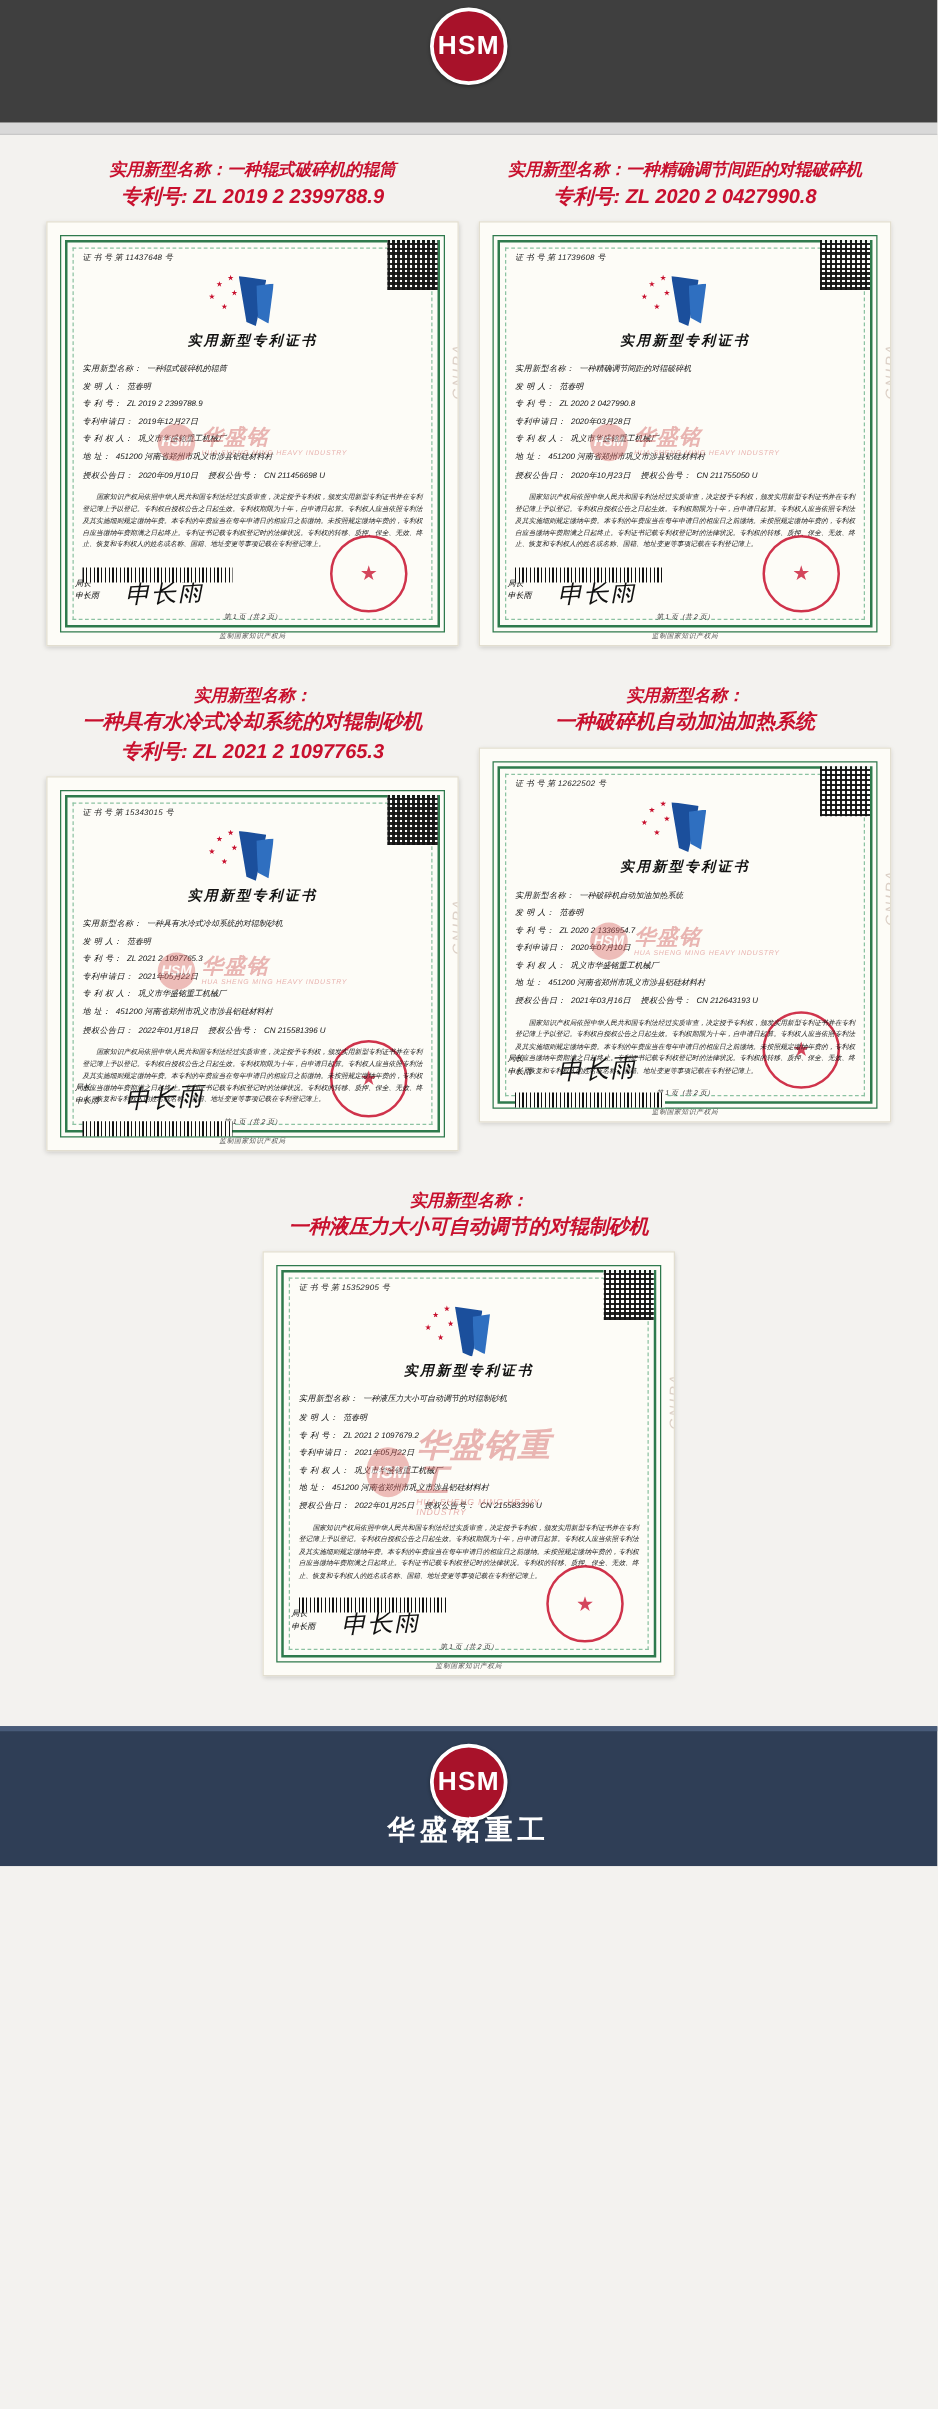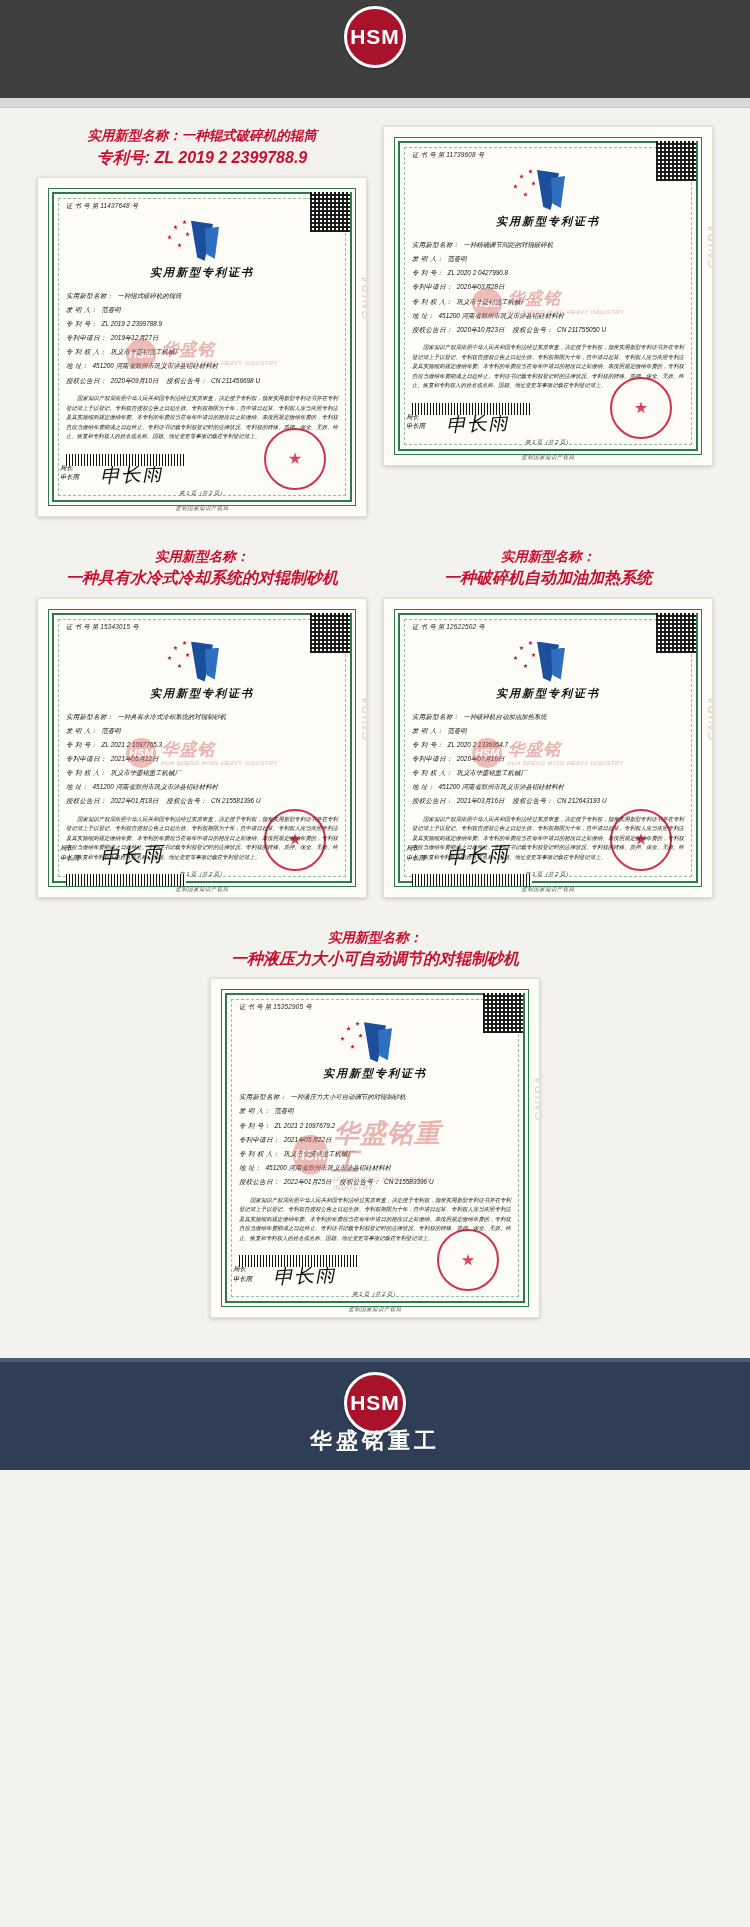--- a/index.html
+++ b/index.html
@@ -413,20 +413,24 @@
             <div class="cn">华盛铭</div>
             <div class="en">HUA SHENG MING HEAVY INDUSTRY</div>
           </div>
         </div>
         <div class="page-no">第 1 页（共 2 页）</div>
         <div class="footnote">监制国家知识产权局</div>
       </div>
     </div>
 
     <div class="cell">
+      <div class="cap">
+        <span class="nm">实用新型名称：一种精确调节间距的对辊破碎机</span>
+        <span class="no">专利号: ZL 2020 2 0427990.8</span>
+      </div>
       <div class="cert">
         <div class="cert-inner"></div>
         <div class="wm-cnipa">CNIPA</div>
         <div class="qr"></div>
         <div class="cert-body">
           <div class="cert-serial">
             <span>证 书 号 第</span>
             <span>11739608</span>
             <span>号</span>
           </div>
@@ -495,20 +499,21 @@
       </div>
     </div>
   </div>
 
   <div class="row">
 
     <div class="cell">
       <div class="cap">
         <span class="nm">实用新型名称：</span>
         <span class="big">一种具有水冷式冷却系统的对辊制砂机</span>
+        <span class="no">专利号: ZL 2021 2 1097765.3</span>
       </div>
       <div class="cert tall">
         <div class="cert-inner"></div>
         <div class="wm-cnipa">CNIPA</div>
         <div class="qr"></div>
         <div class="cert-body">
           <div class="cert-serial">
             <span>证 书 号 第</span>
             <span>15343015</span>
             <span>号</span>

